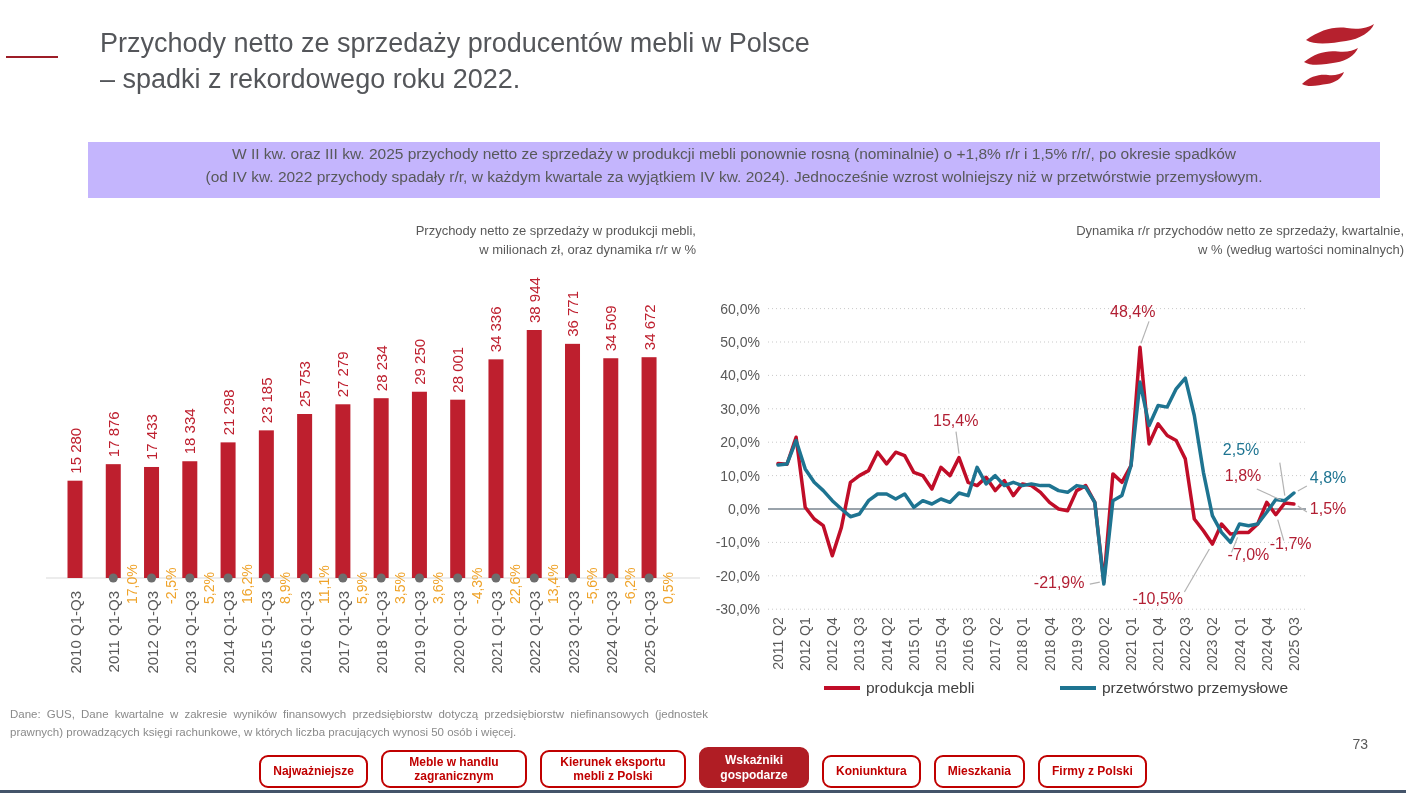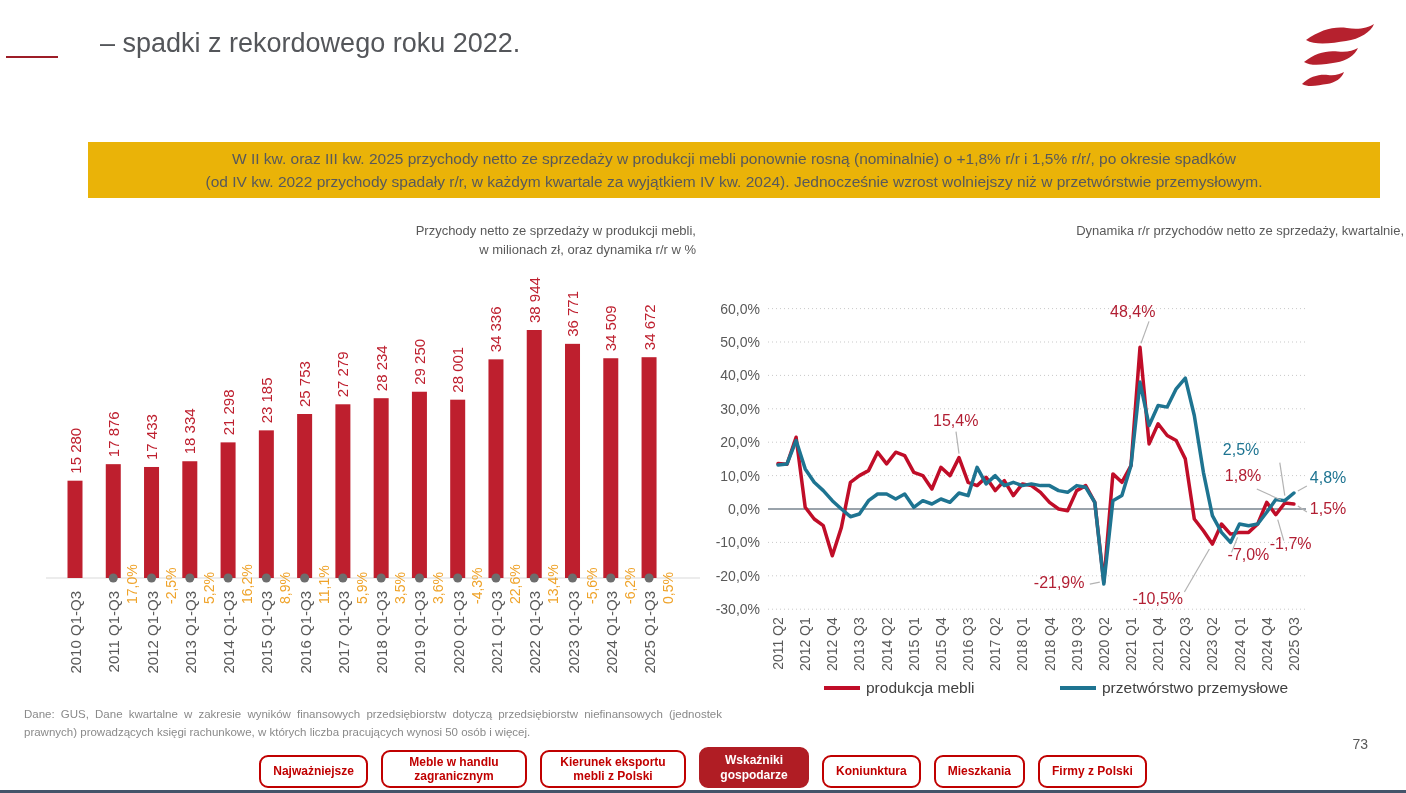--- a/index.html
+++ b/index.html
@@ -5,33 +5,33 @@
   html,body{margin:0;padding:0;width:1406px;height:793px;overflow:hidden;background:#fff;
     font-family:"Liberation Sans",sans-serif;}
   *{box-sizing:border-box;}
   #stage{position:relative;width:1406px;height:793px;background:#fff;}
 
   .top-dash{position:absolute;left:6px;top:56px;width:52px;height:2px;background:#9d1d27;}
   .main-title{position:absolute;left:100px;top:26px;width:1150px;font-size:27px;line-height:1.33;
     color:#54565a;}
   .logo{position:absolute;left:1300px;top:24px;width:80px;height:70px;}
 
-  .subtitle-box{position:absolute;left:88px;top:142px;width:1292px;height:56px;background:#eab308;
-    color:#58595b;font-size:15.5px;line-height:1.5;text-align:center;padding-top:5px;}
+  .subtitle-box{position:absolute;left:88px;top:142px;width:1292px;height:56px;background:#c4b5fd;
+    color:#58595b;font-size:15.5px;line-height:1.5;text-align:center;}
 
   .chart-title{position:absolute;top:222px;font-size:13px;line-height:1.45;color:#595959;
     text-align:right;}
   .chart-title.left{left:28px;width:668px;}
   .chart-title.right{left:756px;width:648px;}
 
   svg.chart{position:absolute;overflow:visible;}
   #barsvg{left:8px;top:256px;}
   #linesvg{left:706px;top:256px;}
 
-  .source-note{position:absolute;left:24px;top:706px;width:698px;font-size:11.5px;line-height:1.55;
+  .source-note{position:absolute;left:10px;top:706px;width:698px;font-size:11.5px;line-height:1.55;
     color:#8a8a8a;text-align:justify;}
   .page-number{position:absolute;right:38px;top:736px;font-size:14px;color:#595959;}
 
   .nav-row{position:absolute;left:0;right:0;bottom:5px;display:flex;justify-content:center;
     align-items:flex-end;gap:13px;}
   .navbtn{border:2px solid #c00000;border-radius:9px;background:#fff;color:#c00000;
     font-size:12px;font-weight:bold;line-height:1.18;text-align:center;
     padding:3px 12px;min-height:33px;max-width:146px;display:flex;align-items:center;
     justify-content:center;cursor:pointer;}
   .navbtn.narrow{width:118px;}
@@ -39,20 +39,21 @@
   .bottom-bar{position:absolute;left:0;right:0;bottom:0;height:3px;background:#44546a;}
 </style>
 </head>
 <body>
 
 <div id="stage">
 
   <div class="top-dash"></div>
 
   <div class="main-title">
+    <div>Przychody netto ze sprzedaży producentów mebli w Polsce</div>
     <div>– spadki z rekordowego roku 2022.</div>
   </div>
 
   <svg class="logo" viewBox="0 0 80 70">
     <path d="M6,16 C20,6 34,2 47,4 C58,6 68,4 74,0 C71,8 60,15 46,17 C33,19 16,22 6,16 Z" fill="#b6212e"></path>
     <path d="M4,38 C15,29 27,26 38,27.5 C46,28.5 53,27 58,24 C55,31 47,37 36,38.5 C26,40 12,43 4,38 Z" fill="#b6212e"></path>
     <path d="M2,60 C10,52 20,50 28,51 C34,51.8 40,50.5 44,48 C42,54 35,59 27,60 C19,61 9,64 2,60 Z" fill="#b6212e"></path>
   </svg>
 
   <div class="subtitle-box">
@@ -60,20 +61,21 @@
     <div>(od IV kw. 2022 przychody spadały r/r, w każdym kwartale za wyjątkiem IV kw. 2024).  Jednocześnie wzrost wolniejszy niż w przetwórstwie przemysłowym.</div>
   </div>
 
   <div class="chart-title left">
     <div>Przychody netto ze sprzedaży w produkcji mebli,</div>
     <div>w milionach zł, oraz dynamika r/r w %</div>
   </div>
 
   <div class="chart-title right">
     <div>Dynamika r/r przychodów netto ze sprzedaży, kwartalnie,</div>
+    <div>w % (według wartości nominalnych)</div>
   </div>
 
   <svg id="barsvg" class="chart" width="698" height="430">
       <line x1="38" y1="322" x2="692" y2="322" stroke="#d9d9d9" stroke-width="1"></line>
       <g>
         <rect x="59.5" y="224.6951520131471" width="15" height="97.30484798685292" fill="#be1f2e"></rect>
         <rect x="97.77000000000001" y="208.1635168447001" width="15" height="113.83648315529992" fill="#be1f2e"></rect>
         <rect x="136.04000000000002" y="210.98459326211997" width="15" height="111.01540673788004" fill="#be1f2e"></rect>
         <rect x="174.31" y="205.24691865242397" width="15" height="116.75308134757601" fill="#be1f2e"></rect>
         <rect x="212.58" y="186.37181594083813" width="15" height="135.62818405916187" fill="#be1f2e"></rect>

